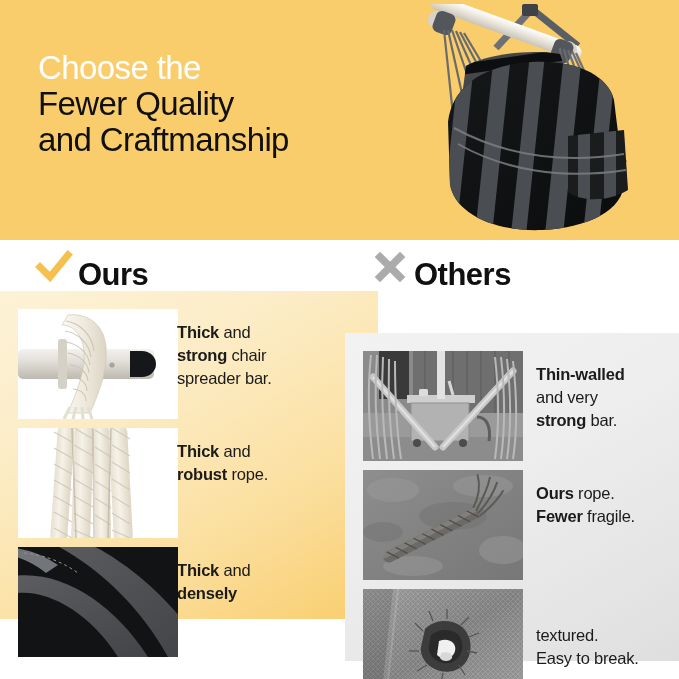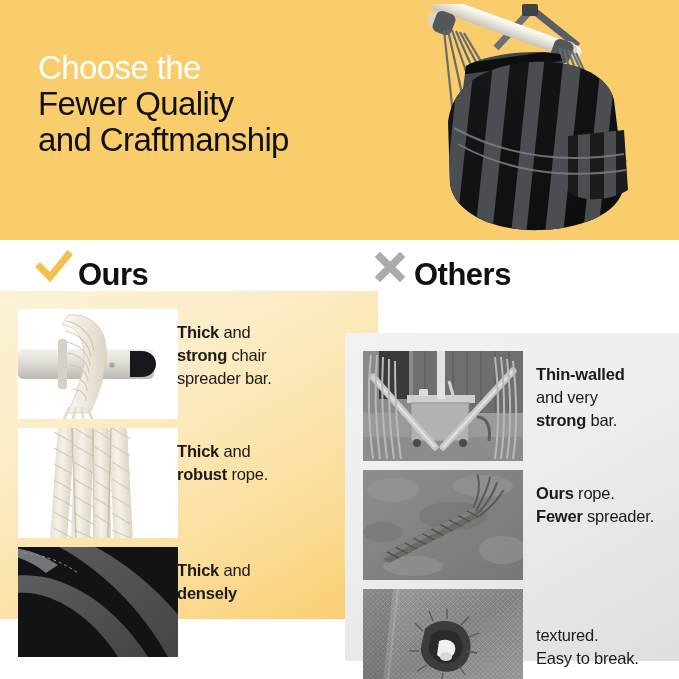--- a/index.html
+++ b/index.html
@@ -437,21 +437,21 @@
               <path d="M118 58 C130 50 140 42 146 34"></path>
               <path d="M119 61 C132 56 142 50 150 42"></path>
               <path d="M119 64 C131 62 142 58 152 52"></path>
               <path d="M117 54 C128 46 134 36 136 26"></path>
             </g>
           </g>
         </svg>
       </div>
       <div class="caption">
         <b>Ours</b><span> rope.</span><br>
-        <b>Fewer</b><span> spreader.</span>
+        <b>Fewer</b><span> fragile.</span>
       </div>
     </div>
 
     <div class="row r3">
       <div class="thumb">
         <svg class="art" viewBox="0 0 160 110" preserveAspectRatio="none">
           <defs>
             <pattern id="mesh" width="5" height="5" patternUnits="userSpaceOnUse">
               <rect width="5" height="5" fill="#8d8d8d"></rect>
               <path d="M0 0 L5 5 M5 0 L0 5" stroke="#a4a4a4" stroke-width="0.9"></path>

